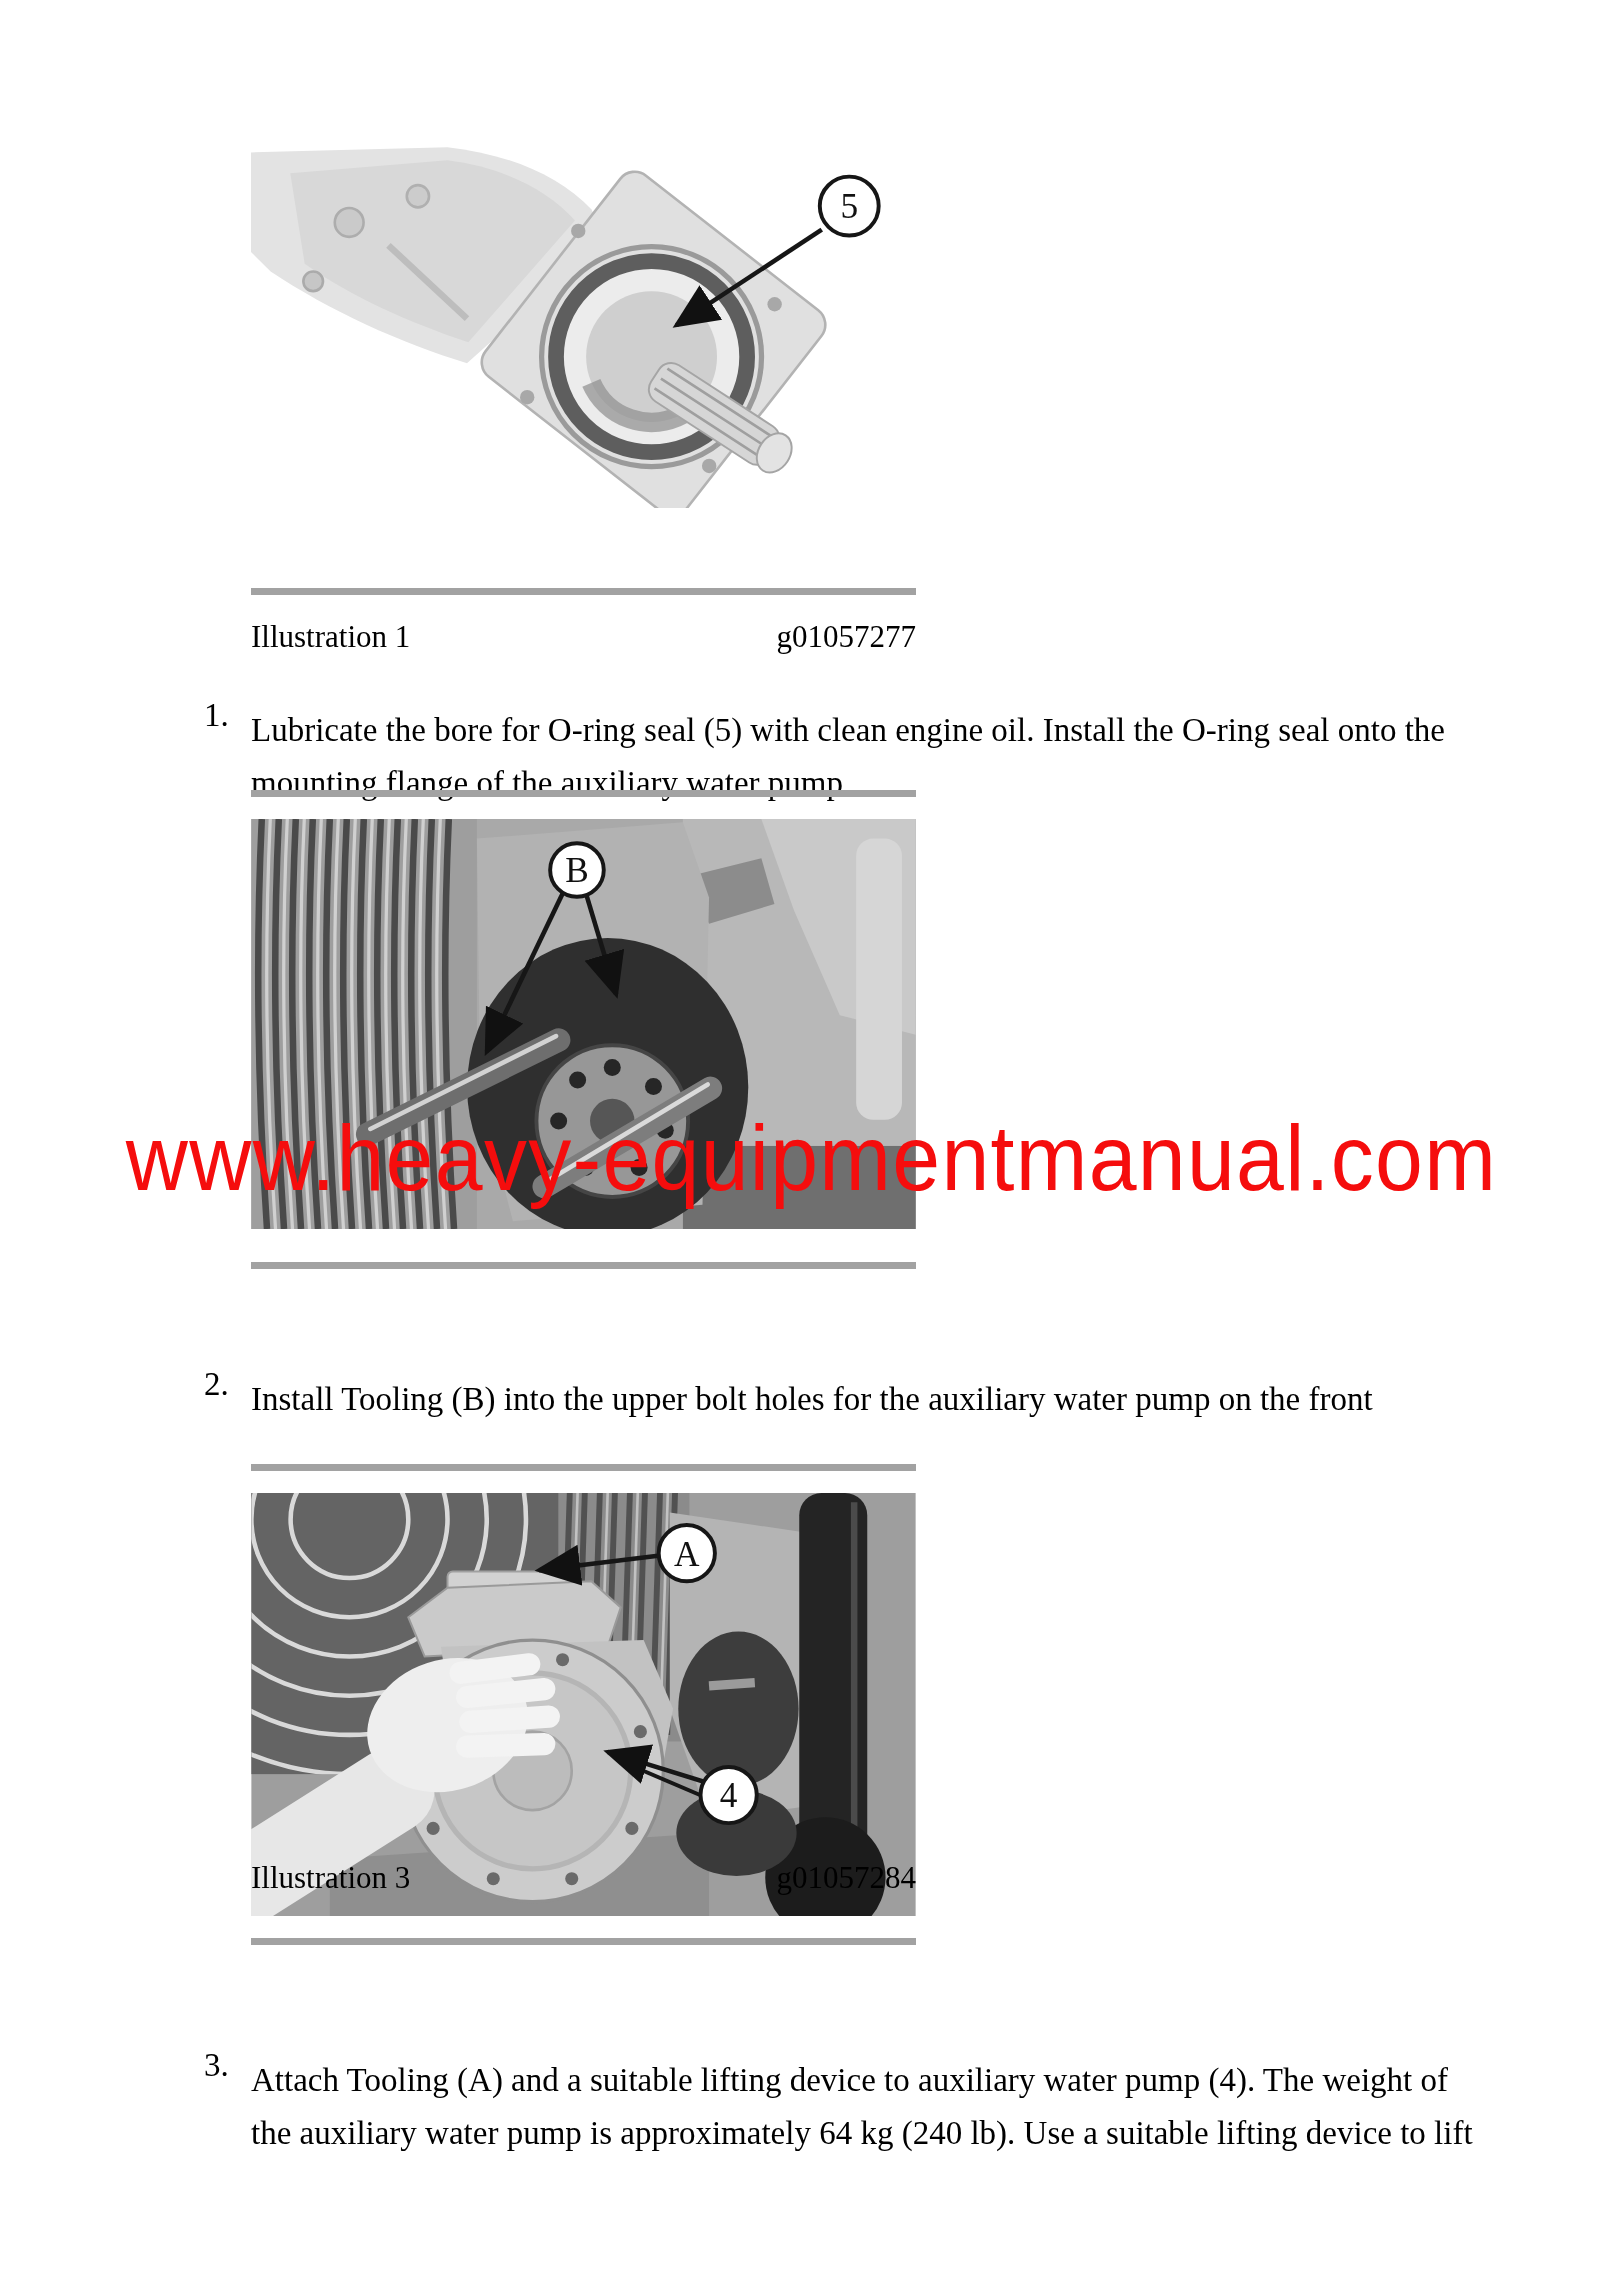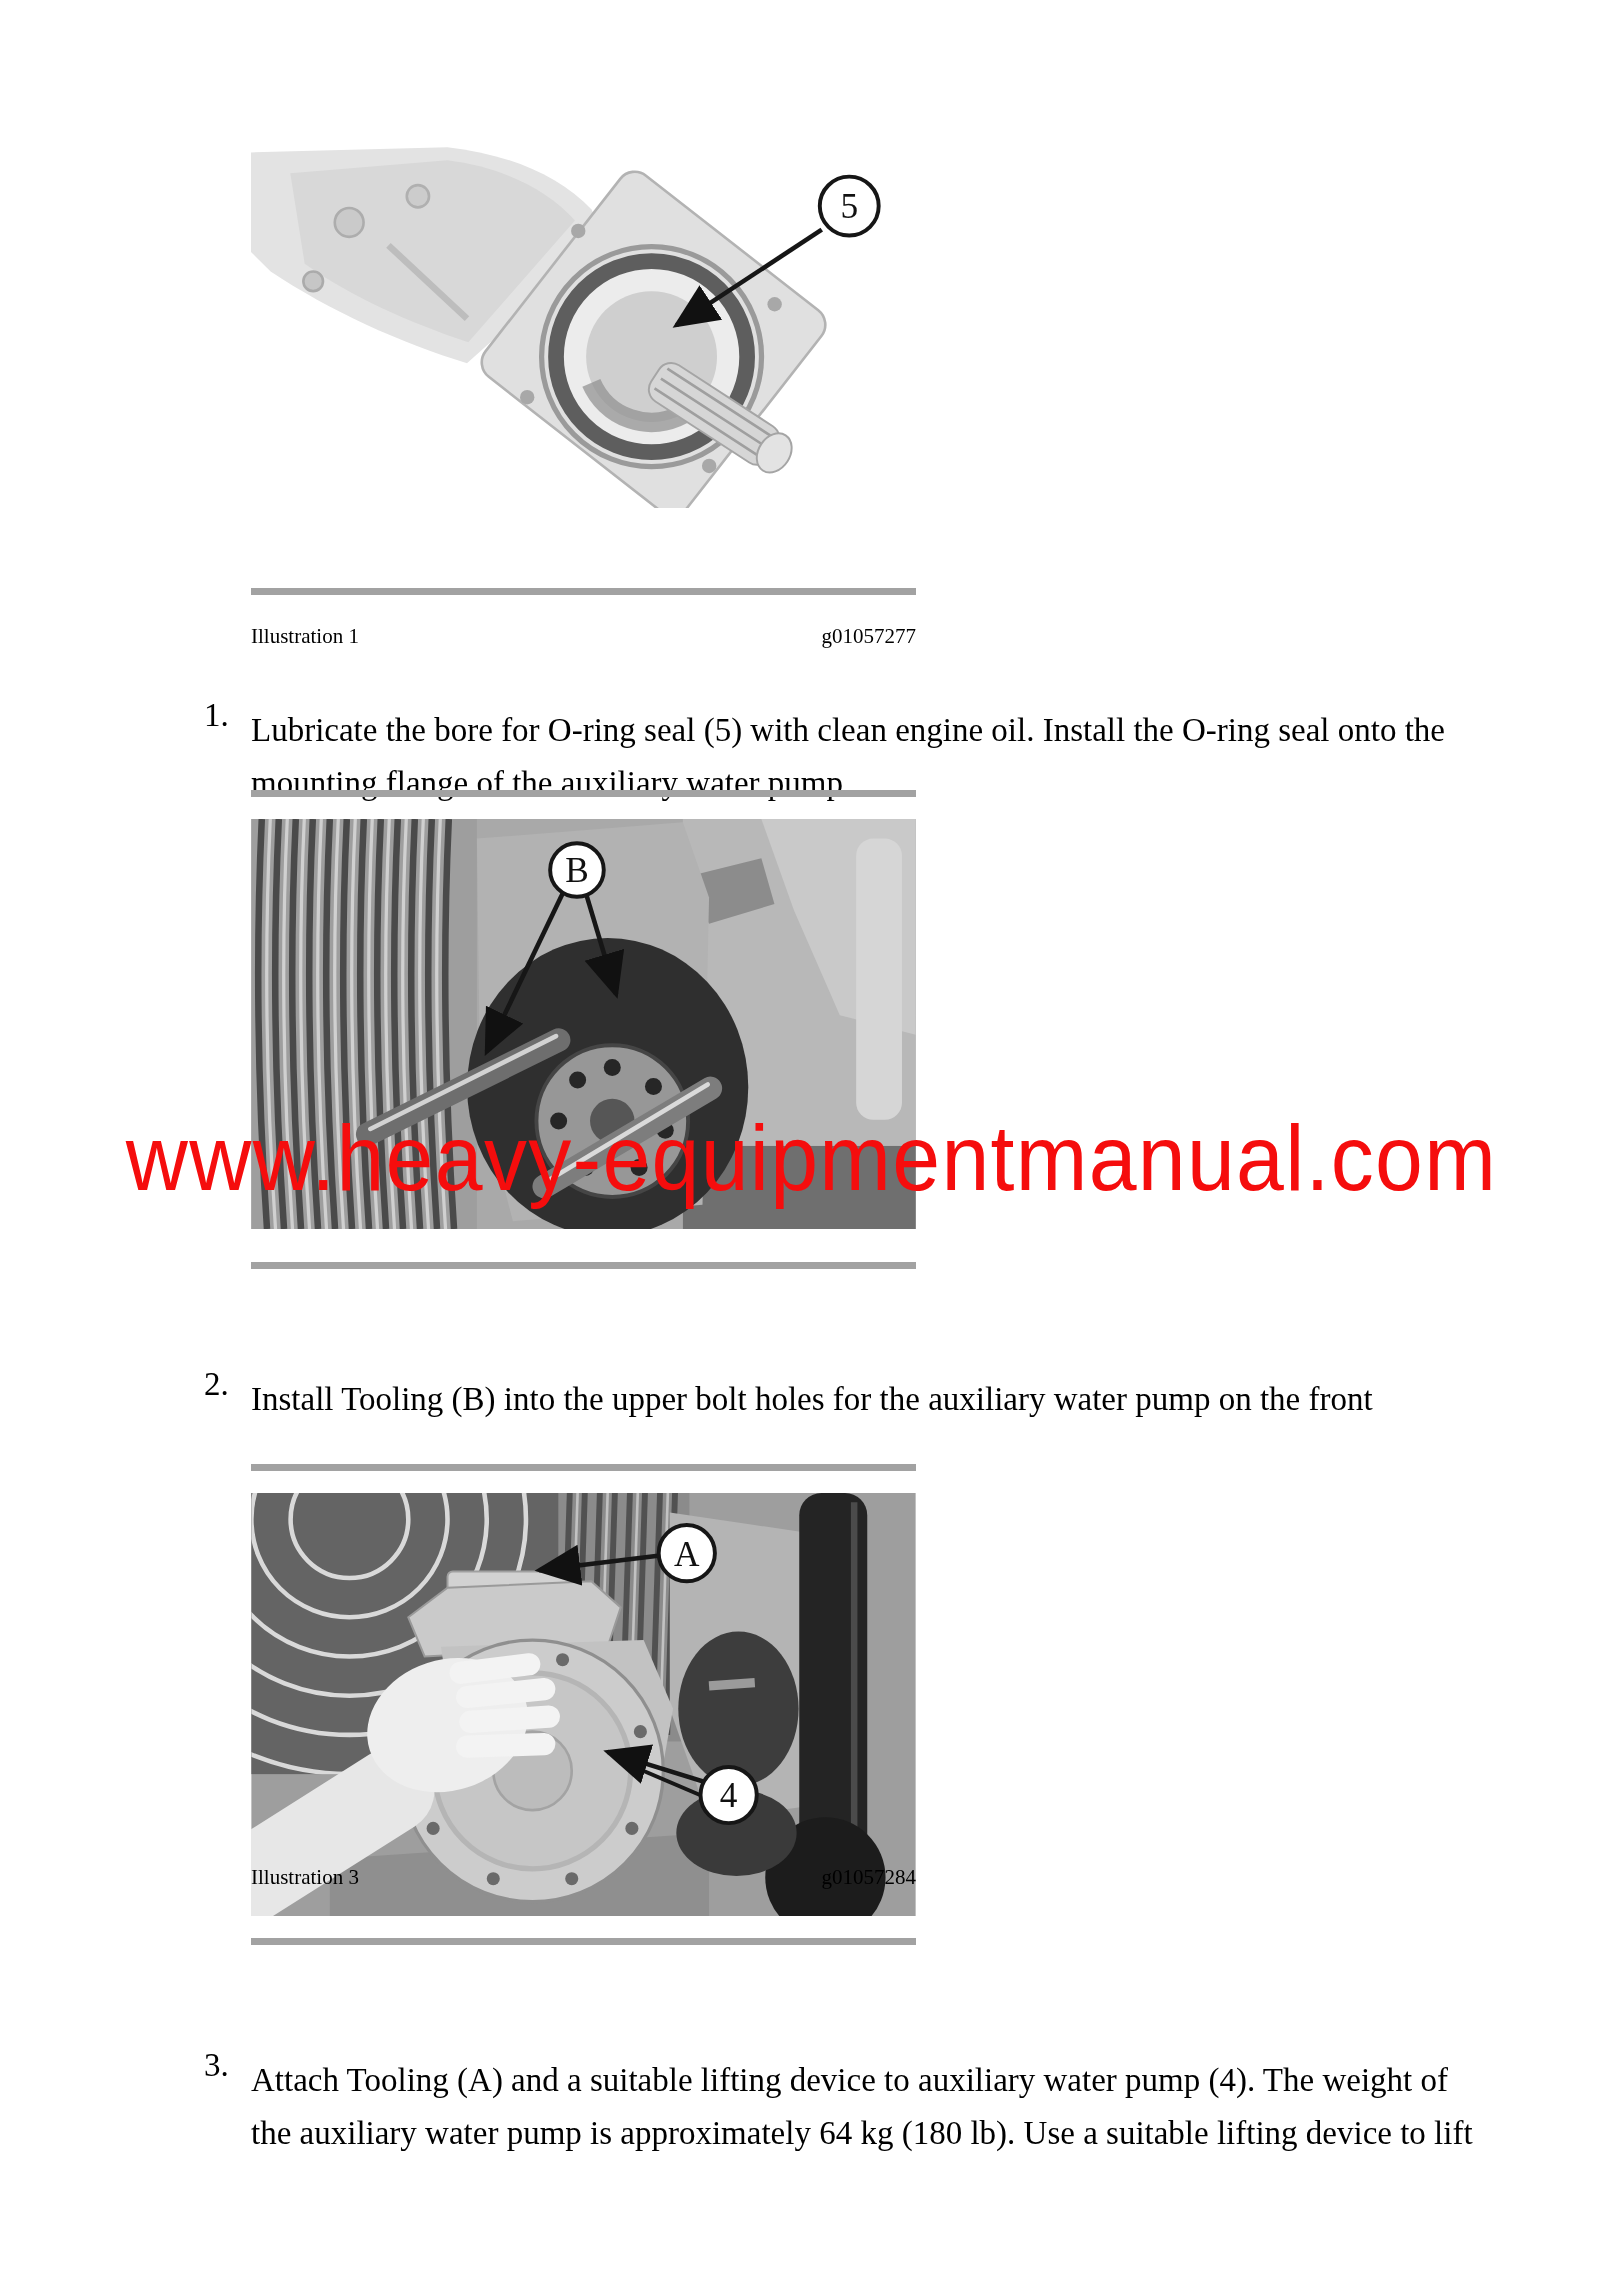--- a/index.html
+++ b/index.html
@@ -5,21 +5,21 @@
   html,body{margin:0;padding:0;background:#e8e8e8;}
   .page{
     position:relative;width:1623px;height:2295px;background:#ffffff;
     overflow:hidden;font-family:"Liberation Serif",serif;color:#000;
   }
   .photo{position:absolute;left:251px;}
   .rule{position:absolute;left:251px;width:665px;height:6.5px;background:#a2a2a2;}
   .cap{
     position:absolute;left:251px;width:665px;display:flex;
     justify-content:space-between;align-items:flex-start;
-    font-size:21px;line-height:37px;
+    font-size:31px;line-height:37px;
   }
   .step{position:absolute;left:204px;display:flex;font-size:33px;line-height:38px;}
   .step .num{width:47px;flex:none;}
   .step .lines div{white-space:nowrap;margin-top:15px;}
   .watermark{
     position:absolute;left:0;top:1105px;width:1623px;text-align:center;
     font-family:"Liberation Sans",sans-serif;font-size:86px;letter-spacing:1.3px;
     white-space:nowrap;z-index:6;transform:scaleY(1.08);transform-origin:center top;
   }
   svg text.callout-label{
@@ -253,20 +253,20 @@
   <div class="rule" style="top:1938px"></div>
   <div class="cap" style="top:1859px">
     <span>Illustration 3</span>
     <span>g01057284</span>
   </div>
 
   <div class="step" style="top:2046px">
     <span class="num">3.</span>
     <div class="lines">
       <div>Attach Tooling (A) and a suitable lifting device to auxiliary water pump (4). The weight of</div>
-      <div>the auxiliary water pump is approximately 64 kg (180 lb). Use a suitable lifting device to lift</div>
+      <div>the auxiliary water pump is approximately 64 kg (240 lb). Use a suitable lifting device to lift</div>
     </div>
   </div>
 
   <div class="watermark" style="color: rgb(245, 13, 13);">www.heavy-equipmentmanual.com</div>
 
 </div>
 
 
 </body></html>

